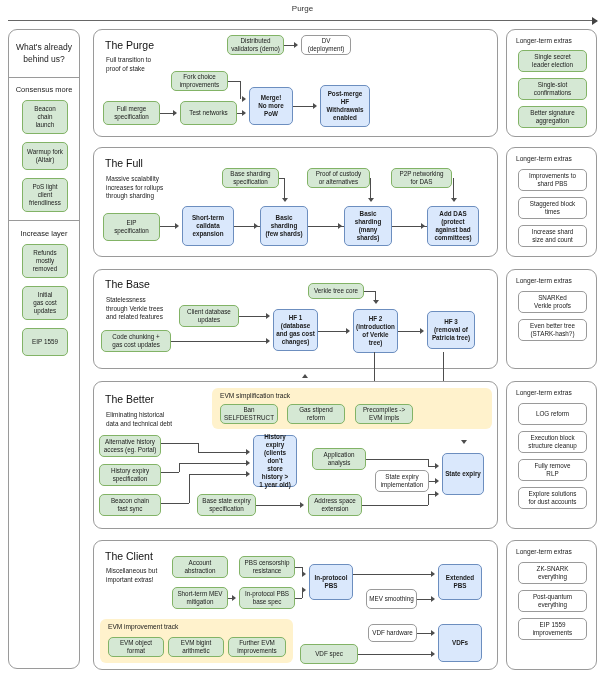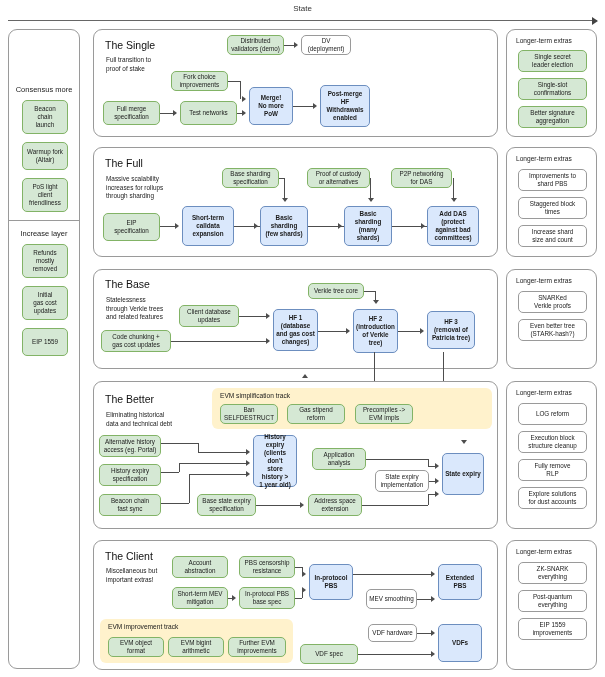--- a/index.html
+++ b/index.html
@@ -121,26 +121,29 @@
     border-right: 3px solid transparent;
     border-bottom: 4.5px solid #4d4d4d;
   }
 </style>
 </head>
 <body>
 
 <div id="root">
 
   <div id="time-axis">
-    <div class="axis-label">State</div>
+    <div class="axis-label">Purge</div>
     <div class="axis-line"></div>
     <div class="axis-head"></div>
   </div>
 
   <div class="panel" id="sidebar">
+    <div class="sb-head">What's
+already
+behind us?</div>
 
     <div class="sb-sec-title" style="top:55px;">Consensus more</div>
     <div class="node green" style="left:13px; top:70px; width:46px; height:34px;">Beacon
 chain
 launch</div>
     <div class="node green" style="left:13px; top:112px; width:46px; height:28px;">Warmup fork
 (Altair)</div>
     <div class="node green" style="left:13px; top:148px; width:46px; height:34px;">PoS light
 client
 friendliness</div>
@@ -150,21 +153,21 @@
     <div class="node green" style="left:13px; top:214px; width:46px; height:34px;">Refunds
 mostly
 removed</div>
     <div class="node green" style="left:13px; top:256px; width:46px; height:34px;">Initial
 gas cost
 updates</div>
     <div class="node green" style="left:13px; top:298px; width:46px; height:28px;">EIP 1559</div>
   </div>
 
   <div class="panel" style="left:93px; top:29px; width:405px; height:108px;">
-    <div class="stage-title" style="left:11px; top:9px;">The Single</div>
+    <div class="stage-title" style="left:11px; top:9px;">The Purge</div>
     <div class="stage-sub" style="left:12px; top:26px; width:100px;">Full transition to
 proof of stake</div>
 
     <div class="node green" style="left:9px;  top:71px;  width:57px; height:24px;">Full merge
 specification</div>
     <div class="node green" style="left:86px; top:71px;  width:57px; height:24px;">Test networks</div>
     <div class="node green" style="left:77px; top:41px;  width:57px; height:20px;">Fork choice
 improvements</div>
     <div class="node green" style="left:133px;top:5px;   width:57px; height:20px;">Distributed
 validators (demo)</div>

